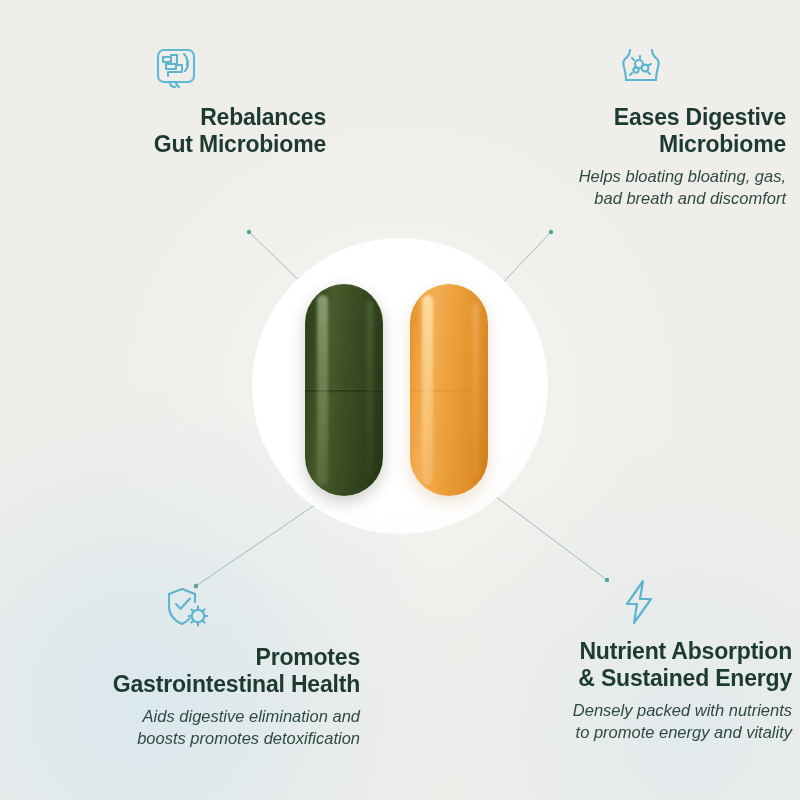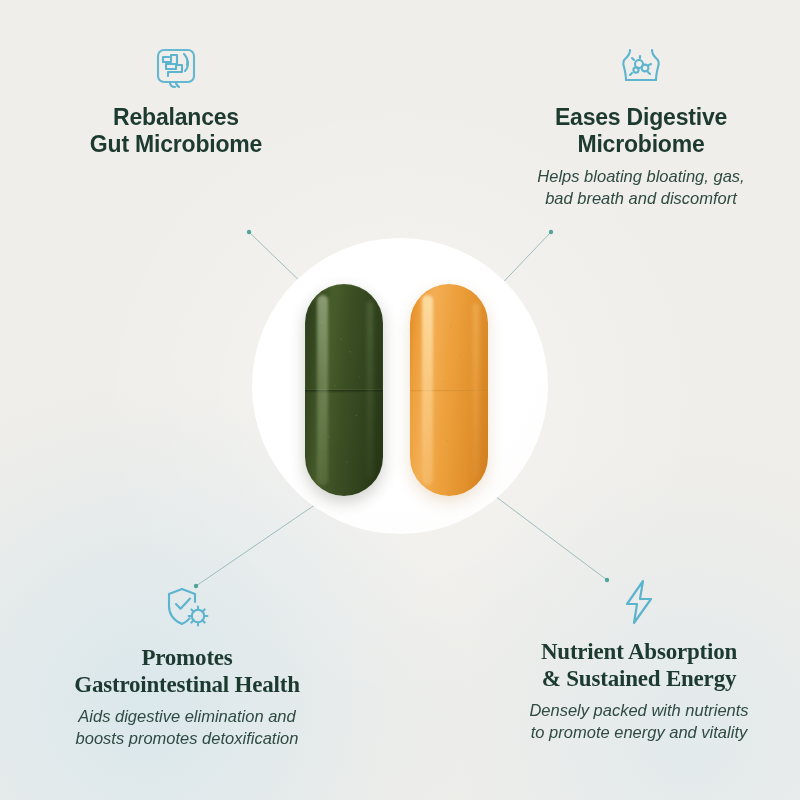--- a/index.html
+++ b/index.html
@@ -200,21 +200,21 @@
   
   .connectors {
     position: absolute;
     inset: 0;
     pointer-events: none;
   }
 
   
   .feature {
     position: absolute;
-    text-align: center;
+    text-align: right;
   }
   .feature-icon {
     display: flex;
     justify-content: center;
     align-items: center;
     height: 56px;
     margin-bottom: 8px;
   }
   .feature-title {
     color: #1d3a31;
@@ -233,21 +233,21 @@
     margin: 0;
     white-space: pre-line;
   }
 
   .f-tl { left: 26px;  top: 40px;  width: 300px; }
   .f-tr { left: 496px; top: 40px;  width: 290px; }
   .f-bl { left: 14px;  top: 580px; width: 346px; }
   .f-br { left: 486px; top: 574px; width: 306px; }
 
   .f-bl .feature-title,
-  .f-br .feature-title { font-size: 23px; font-family: Liberation Serif, serif; }
+  .f-br .feature-title { font-size: 23px; }
 </style>
 </head>
 <body>
 
 <div id="infographic">
 
   <div class="bg-wash"></div>
 
   <svg class="connectors" width="800" height="800" viewBox="0 0 800 800">
     <g stroke="#8fb3b6" stroke-width="1" fill="none" opacity="0.85">

